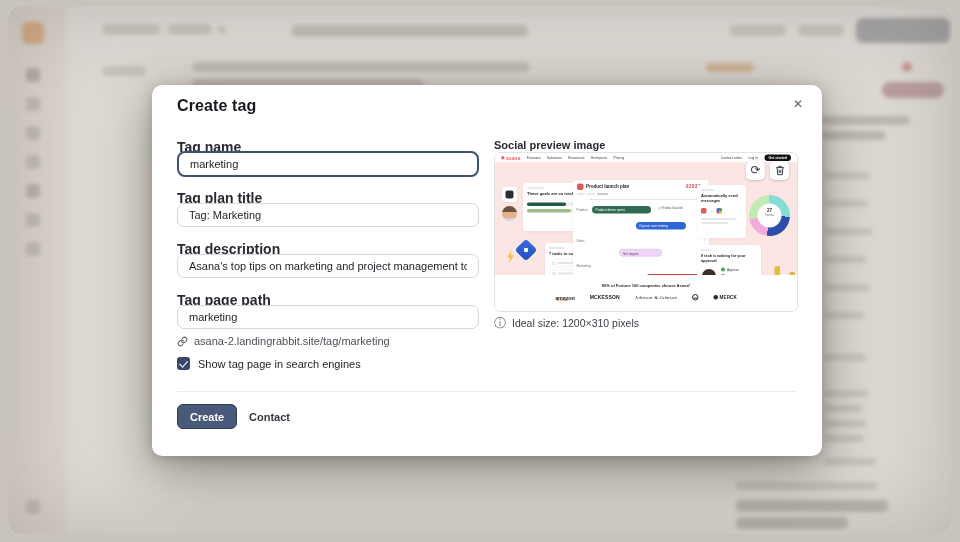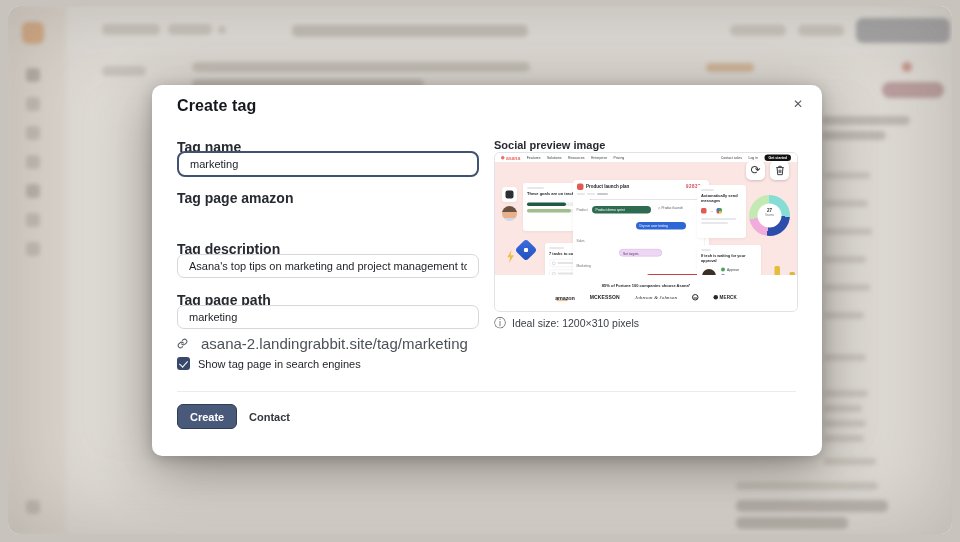--- a/index.html
+++ b/index.html
@@ -16,21 +16,21 @@
   .content{position:absolute;left:58px;right:0;top:48px;bottom:0;background:#fbf9f7;}
   .dim{position:absolute;inset:0;background:rgba(203,198,191,0.62);box-shadow:inset 0 0 90px rgba(90,84,76,.28);}
   
   .modal{position:absolute;left:145px;top:85px;width:670px;height:371px;background:#ffffff;border-radius:10px;box-shadow:0 14px 55px rgba(45,40,34,.45),0 3px 14px rgba(45,40,34,.25);margin-left:7px;}
   .modal *{box-sizing:border-box;}
   .m-title{position:absolute;left:25px;top:12px;font-size:16px;font-weight:700;color:#16181d;letter-spacing:.1px;}
   .m-close{position:absolute;right:14px;top:9px;width:20px;height:20px;text-align:center;line-height:20px;font-size:12px;color:#5a5f66;cursor:pointer;}
   .f-label{position:absolute;left:25px;font-size:14px;font-weight:600;color:#272a30;}
   .f-input{position:absolute;left:25px;width:302px;height:24px;border:1px solid #d7d7dc;border-radius:7px;background:#fff;font-size:11px;color:#1d2025;padding:0 11px;font-family:"Liberation Sans",sans-serif;outline:none;}
   .f-input.focused{height:26px;border:2px solid #3f5271;border-radius:8px;}
-  .url-row{position:absolute;left:25px;top:250px;display:flex;align-items:center;gap:13px;color:#4c5158;font-size:15px;text-align:right;}
+  .url-row{position:absolute;left:25px;top:250px;display:flex;align-items:center;gap:6px;color:#4c5158;font-size:11px;text-align:right;}
   .chk-row{position:absolute;left:25px;top:272px;display:flex;align-items:center;gap:8px;font-size:11px;color:#1d2025;}
   .chk{width:13px;height:13px;border-radius:3px;background:#37486a;position:relative;flex:0 0 auto;}
   .chk::after{content:"";position:absolute;left:4px;top:1.5px;width:4px;height:7px;border:solid #fff;border-width:0 1.6px 1.6px 0;transform:rotate(42deg);}
   .divider{position:absolute;left:25px;right:26px;top:306px;height:1px;background:#ececef;}
   .btn-create{position:absolute;left:25px;top:319px;height:25px;padding:0 12px;background:#49597a;border:1.5px solid #2e3c57;border-radius:6px;color:#fff;font-size:11px;font-weight:600;line-height:22px;cursor:pointer;font-family:"Liberation Sans",sans-serif;}
   .btn-cancel{position:absolute;left:91px;top:319px;height:25px;background:none;border:none;color:#33373e;font-size:11px;font-weight:600;line-height:25px;cursor:pointer;font-family:"Liberation Sans",sans-serif;}
   .sp-head{position:absolute;left:342px;top:54px;font-size:11px;font-weight:600;color:#272a30;}
   .preview{position:absolute;left:342px;top:67px;width:304px;height:160px;border:1px solid #e2e2e6;border-radius:6px;background:#fff;overflow:hidden;}
   .pv-inner{position:absolute;left:0;top:0;width:604px;height:318px;transform:scale(.5);transform-origin:0 0;}
   .pv-btn{position:absolute;width:19px;height:19px;background:#fff;border-radius:5px;box-shadow:0 1px 3px rgba(0,0,0,.18);color:#3a3d42;text-align:center;line-height:19px;font-size:12px;cursor:pointer;z-index:5;}
@@ -139,21 +139,22 @@
     <div class="dim"></div>
   </div>
 
   <div class="modal">
     <div class="m-title">Create tag</div>
     <div class="m-close">✕</div>
 
     <label class="f-label" style="top:54px;">Tag name</label>
     <input class="f-input focused" style="top: 66px;" value="marketing">
 
-    <label class="f-label" style="top:105px;">Tag page amazon</label>
+    <label class="f-label" style="top:105px;">Tag plan title</label>
+    <input class="f-input" style="top: 118px;" value="Tag: Marketing">
 
     <label class="f-label" style="top:156px;">Tag description</label>
     <input class="f-input" style="top: 169px;" value="Asana's top tips on marketing and project management tools">
 
     <label class="f-label" style="top:207px;">Tag page path</label>
     <input class="f-input" style="top: 220px;" value="marketing">
 
     <div class="url-row">
       <svg width="11" height="11" viewBox="0 0 24 24" fill="none" stroke="#5a5f66" stroke-width="2.4" stroke-linecap="round">
           <path d="M10 13a5 5 0 0 0 7.5.5l3-3a5 5 0 0 0-7-7l-1.7 1.7"></path>

